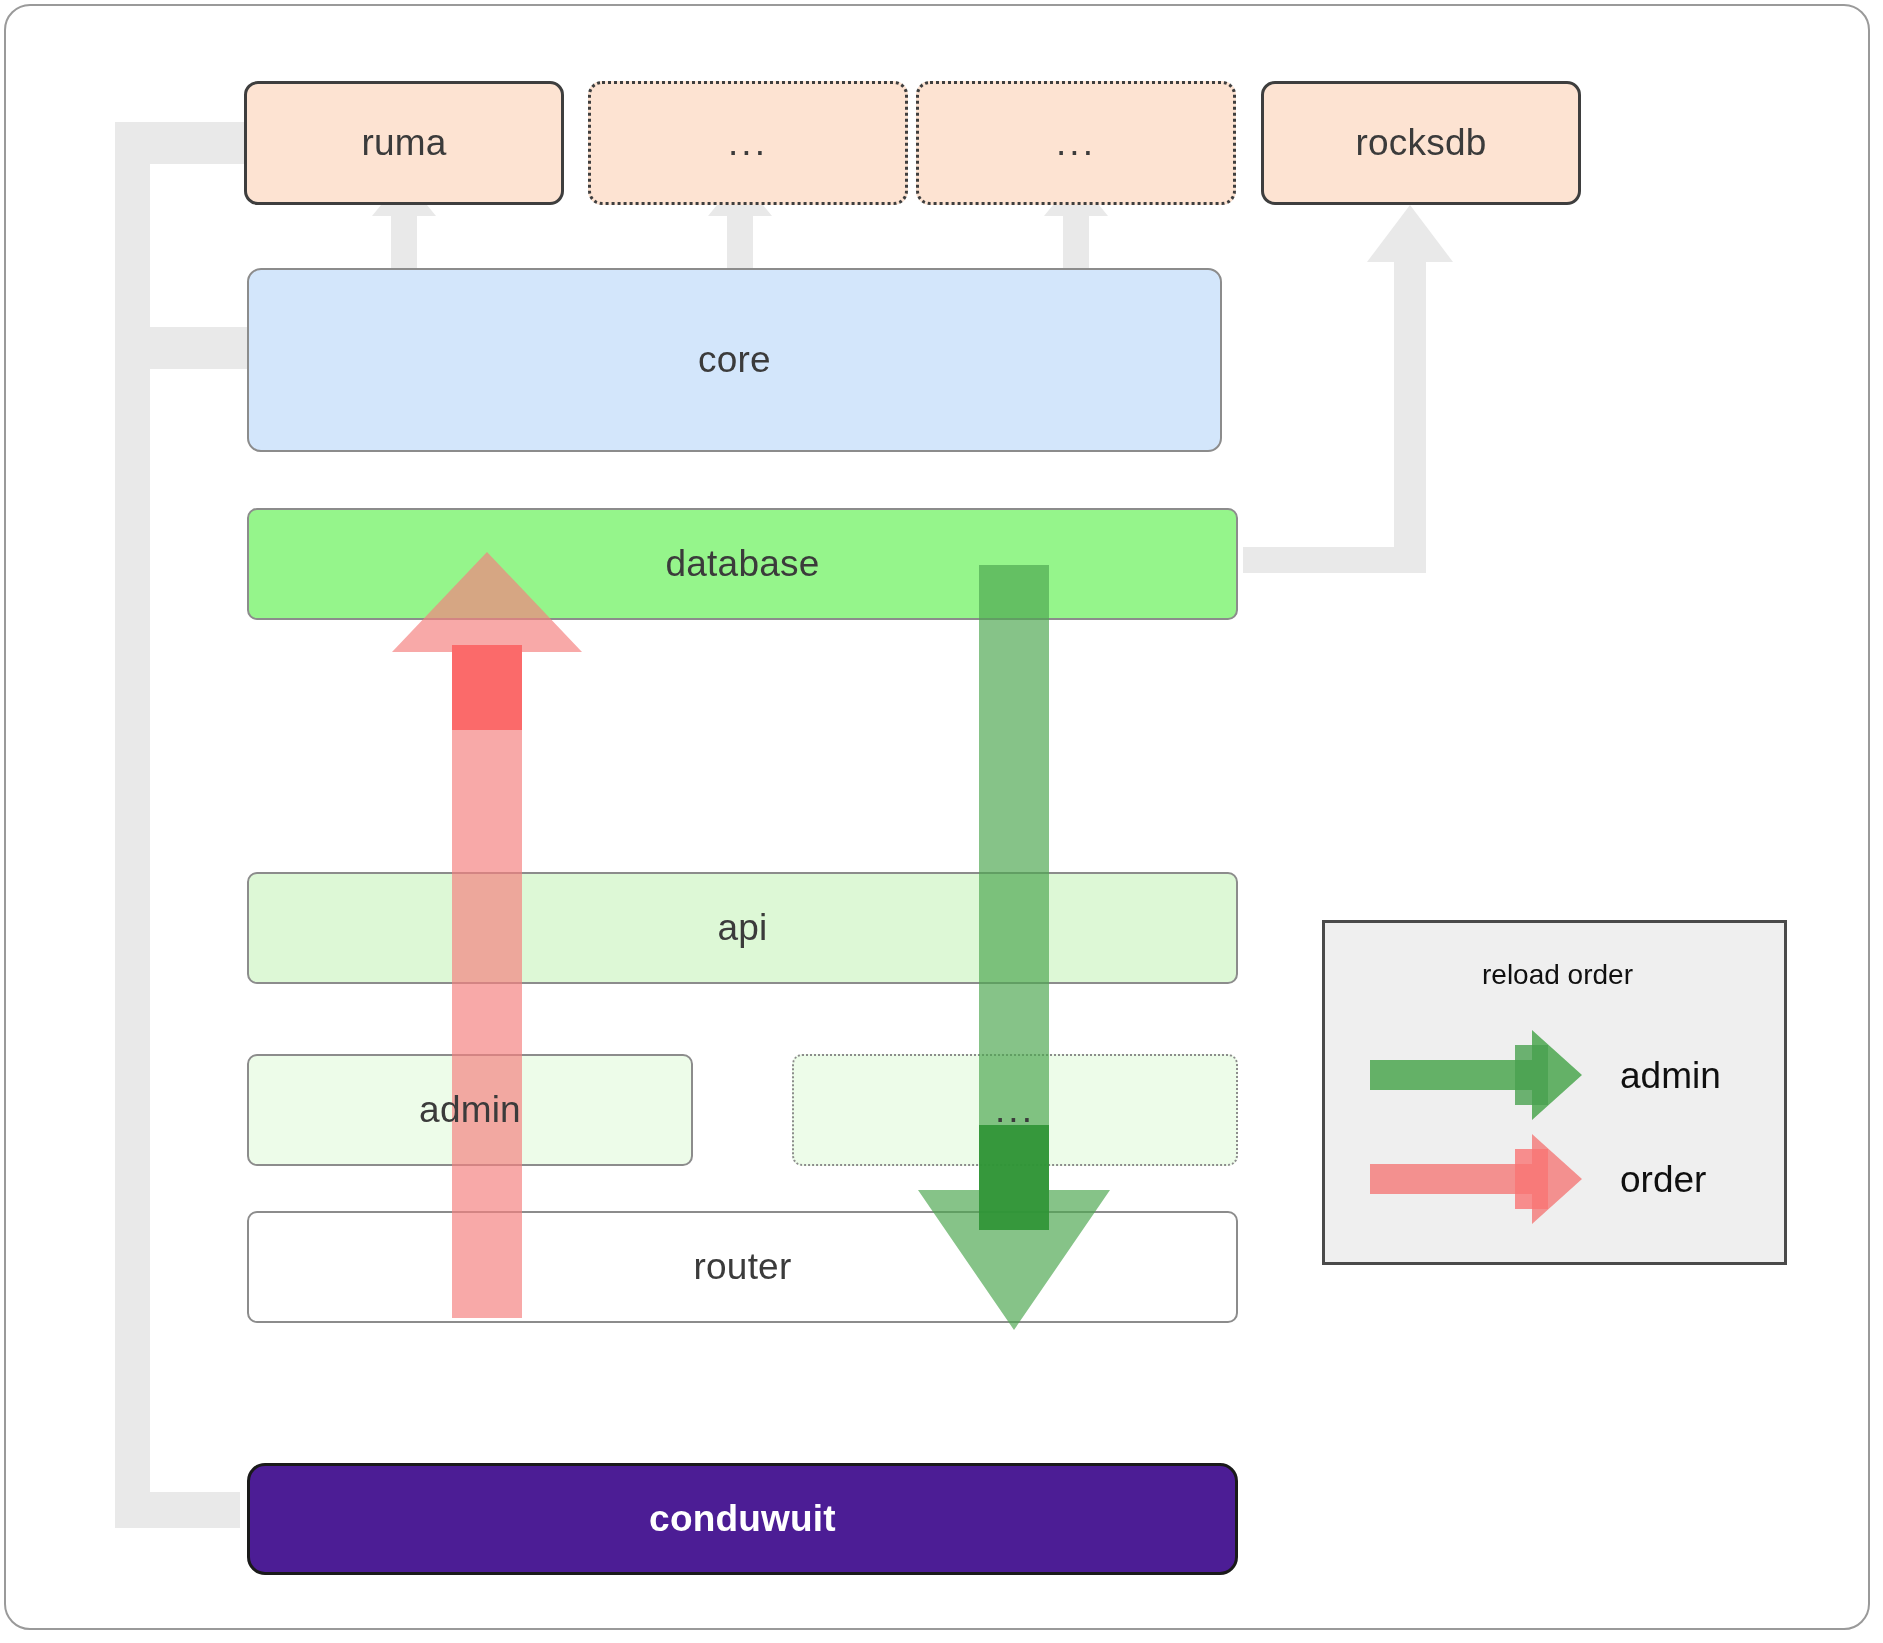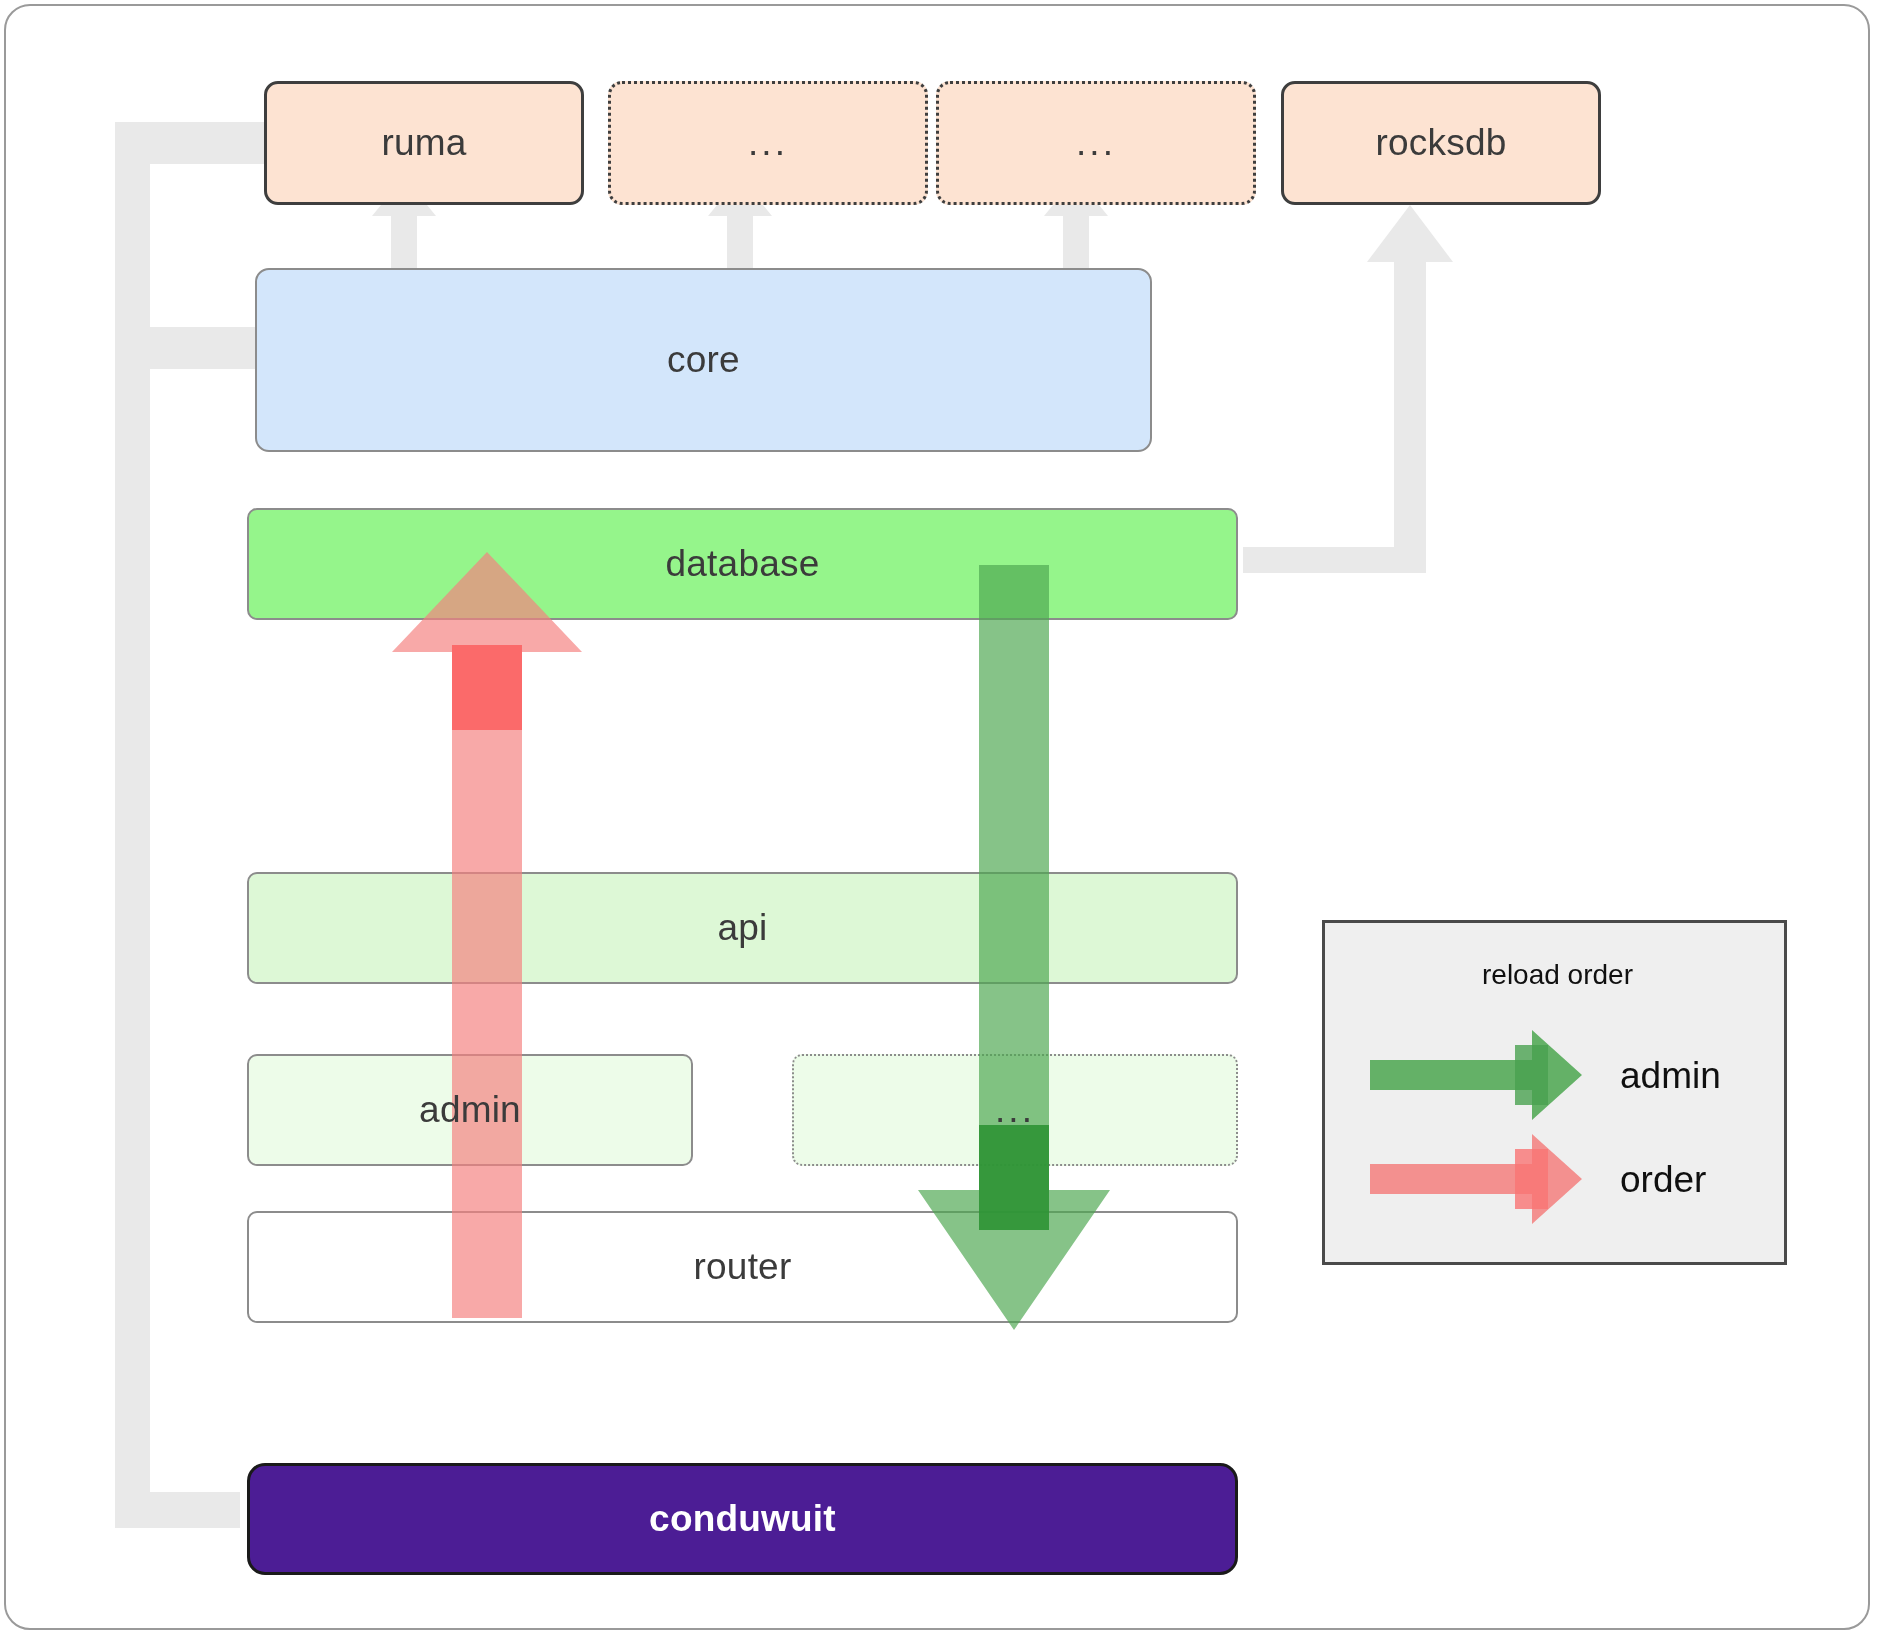--- a/index.html
+++ b/index.html
@@ -35,21 +35,20 @@
     align-items: center;
     justify-content: center;
     border-radius: 14px;
     color: #3b3b3b;
     font-size: 37px;
     letter-spacing: .2px;
   }
   .node-dep {
     background: #fde3d2;
     border: 3px solid #3e3e3e;
-    margin-left: 20px;
   }
   .node-dep.dotted {
     border: 3px dotted #3e3e3e;
   }
   .node-core {
     background: #d3e6fb;
     border: 2px solid #8c8c8c;
   }
   .layer {
     border: 2px solid #8c8c8c;
@@ -142,21 +141,21 @@
   </div>
 
   <div class="node node-dep dotted" style="left:916px; top:81px; width:320px; height:124px;">
     <span class="layer-label ellipsis-dots">...</span>
   </div>
 
   <div class="node node-dep" style="left:1261px; top:81px; width:320px; height:124px;">
     <span class="layer-label">rocksdb</span>
   </div>
 
-  <div class="node node-core" style="left:247px; top:268px; width:897px; height:184px;margin-left:8px;">
+  <div class="node node-core" style="left:247px; top:268px; width:975px; height:184px;">
     <span class="layer-label">core</span>
   </div>
 
   <div class="node layer" style="left:247px; top:508px; width:991px; height:112px; background:#95f58b;">
     <span class="layer-label">database</span>
   </div>
 
 
   <div class="node layer" style="left:247px; top:872px; width:991px; height:112px; background:#ddf8d6;">
     <span class="layer-label">api</span>

